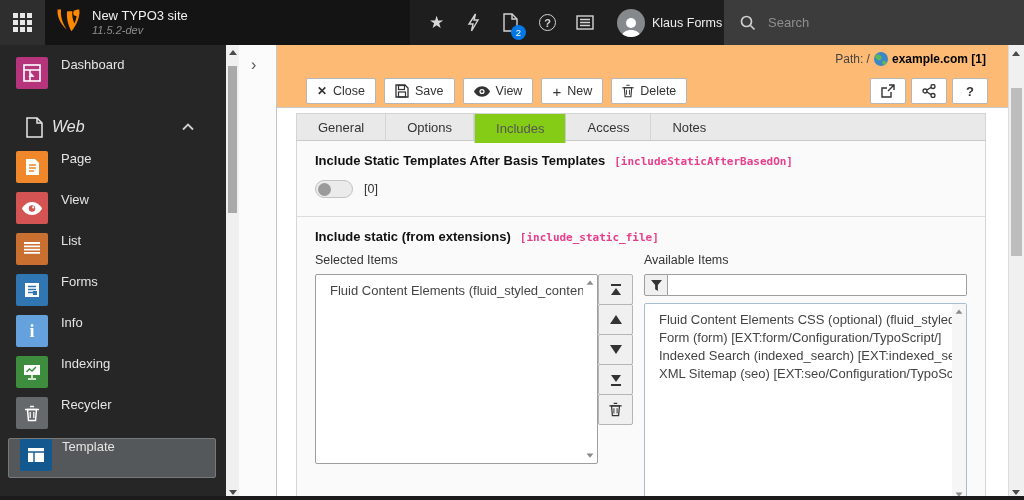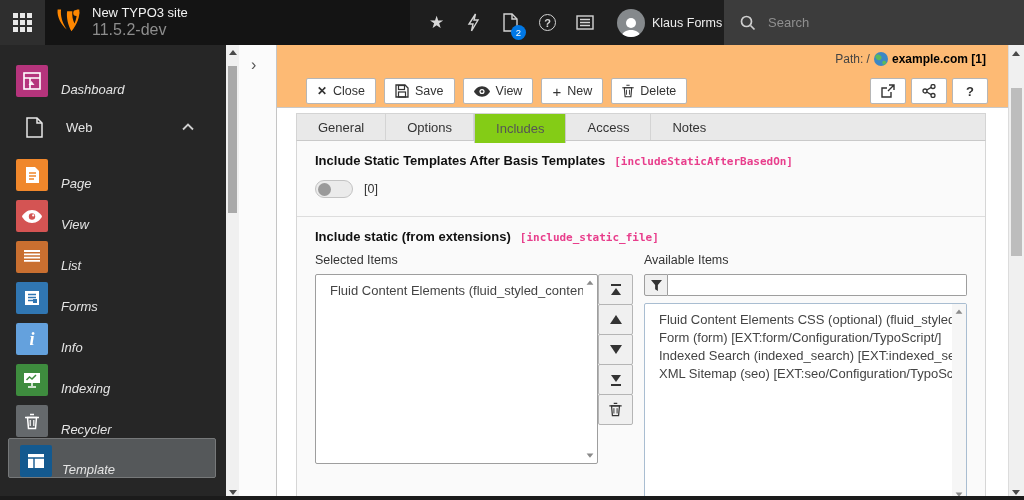--- a/index.html
+++ b/index.html
@@ -9,40 +9,40 @@
 
   
   .topbar { position:absolute; left:0; top:0; width:1024px; height:45px; background:#1e1e1e; z-index:30; }
   .mod-toggle { position:absolute; left:0; top:0; width:45px; height:45px; background:#2e2e2e; display:flex; align-items:center; justify-content:center; cursor:pointer; }
   .grid9 { display:grid; grid-template-columns:repeat(3,5px); grid-template-rows:repeat(3,5px); gap:2px; }
   .grid9 span { background:#e8e8e8; }
   .brand { position:absolute; left:45px; top:0; width:365px; height:45px; background:#141414; display:flex; align-items:center; }
   .brand-logo { margin-left:10px; width:26px; height:30px; }
   .brand-text { margin-left:11px; line-height:1.15; }
   .brand-title { color:#f2f2f2; font-size:13px; }
-  .brand-version { color:#8d8d8d; font-size:16px; }
+  .brand-version { color:#8d8d8d; font-size:11px;font-style:italic; }
   .topbar-icons { position:absolute; left:410px; top:0; width:314px; height:45px; background:#1e1e1e; display:flex; align-items:center; color:#d4d4d4; }
   .tb-item { width:37px; height:45px; display:flex; align-items:center; justify-content:center; position:relative; cursor:pointer; }
   .tb-item.star { font-size:17px; color:#d8d8d8; margin-left:8px; }
   .badge { position:absolute; right:3px; bottom:5px; min-width:15px; height:15px; background:#0078e6; color:#fff; border-radius:50%; font-size:9.5px; display:flex; align-items:center; justify-content:center; }
   .help-circle { width:17px; height:17px; border:1.5px solid #d4d4d4; border-radius:50%; font-size:11px; font-weight:bold; display:flex; align-items:center; justify-content:center; }
   .userbox { display:flex; align-items:center; margin-left:14px; cursor:pointer; }
   .avatar { width:28px; height:28px; border-radius:50%; background:#85898c; overflow:hidden; display:flex; align-items:flex-end; justify-content:center; }
   .username { color:#eee; font-size:12.5px; margin-left:7px; white-space:nowrap; }
   .topbar-search { position:absolute; left:724px; top:0; width:300px; height:45px; background:#3c3c3c; display:flex; align-items:center; padding-left:16px; }
   .topbar-search input { background:transparent; border:none; outline:none; color:#ddd; font-size:13px; margin-left:12px; width:230px; font-family:inherit; }
   .topbar-search input::placeholder { color:#8f8f8f; }
 
   
   .sidebar { position:absolute; left:0; top:45px; width:226px; height:455px; background:#262626; z-index:10; }
-  .side-item { position:absolute; left:0; width:226px; height:40px; display:flex; align-items:flex-end; padding-left:16px; cursor:pointer;font-style:italic; }
+  .side-item { position:absolute; left:0; width:226px; height:40px; display:flex; align-items:flex-start; padding-left:16px; cursor:pointer; }
   .side-item .sq { width:32px; height:32px; border-radius:2px; display:flex; align-items:center; justify-content:center; flex:0 0 32px; }
   .side-item .lbl { color:#e4e4e4; font-size:13px; margin-left:13px; }
   .side-head { position:absolute; left:0; width:226px; height:26px; display:flex; align-items:center; padding-left:26px; cursor:pointer; }
-  .side-head .lbl { color:#e4e4e4; font-size:13px; margin-left:23px; }
+  .side-head .lbl { color:#e4e4e4; font-size:16px; margin-left:9px;font-style:italic; }
   .side-head .chev { position:absolute; right:32px; }
   .side-item.selected { left:8px; width:208px; background:#55585a; border:1px solid #767879; border-radius:2px; padding-left:11px; }
   .side-item.selected .lbl { margin-left:10px; }
 
   
   .side-sb { position:absolute; left:226px; top:45px; width:13px; height:455px; background:#f0f0f0; z-index:11; }
   .side-sb .thumb { position:absolute; left:2px; top:21px; width:9px; height:147px; background:#a9a9a9; }
   .tri-up { width:0; height:0; border-left:4px solid transparent; border-right:4px solid transparent; border-bottom:5px solid #4a4a4a; }
   .tri-down { width:0; height:0; border-left:4px solid transparent; border-right:4px solid transparent; border-top:5px solid #4a4a4a; }
   .side-sb .tri-up { position:absolute; left:2.5px; top:5px; }

